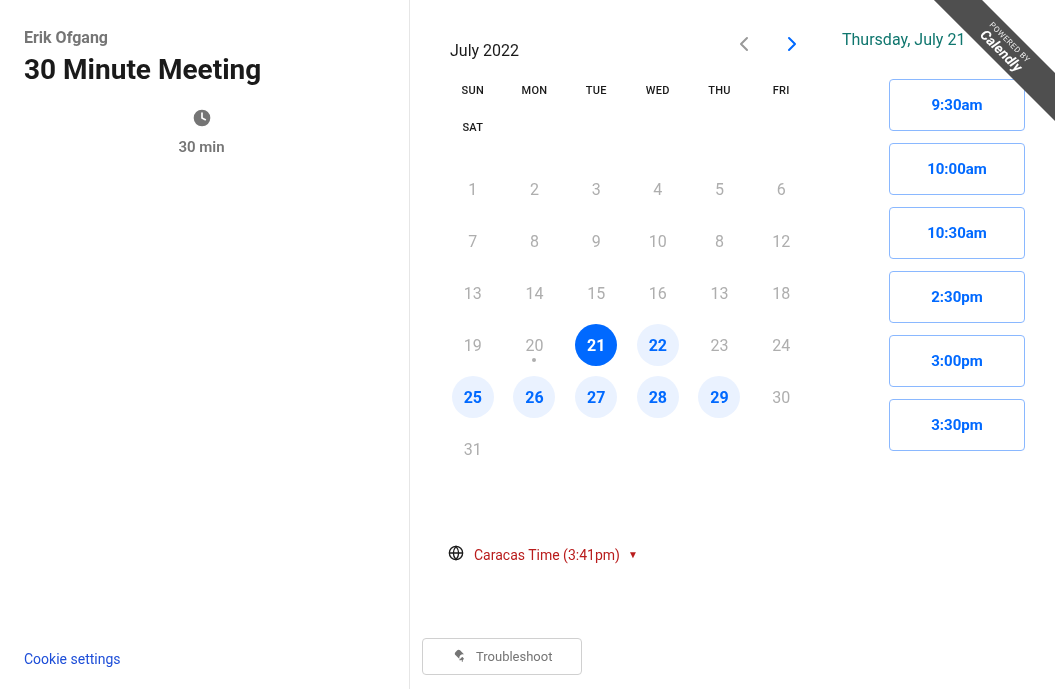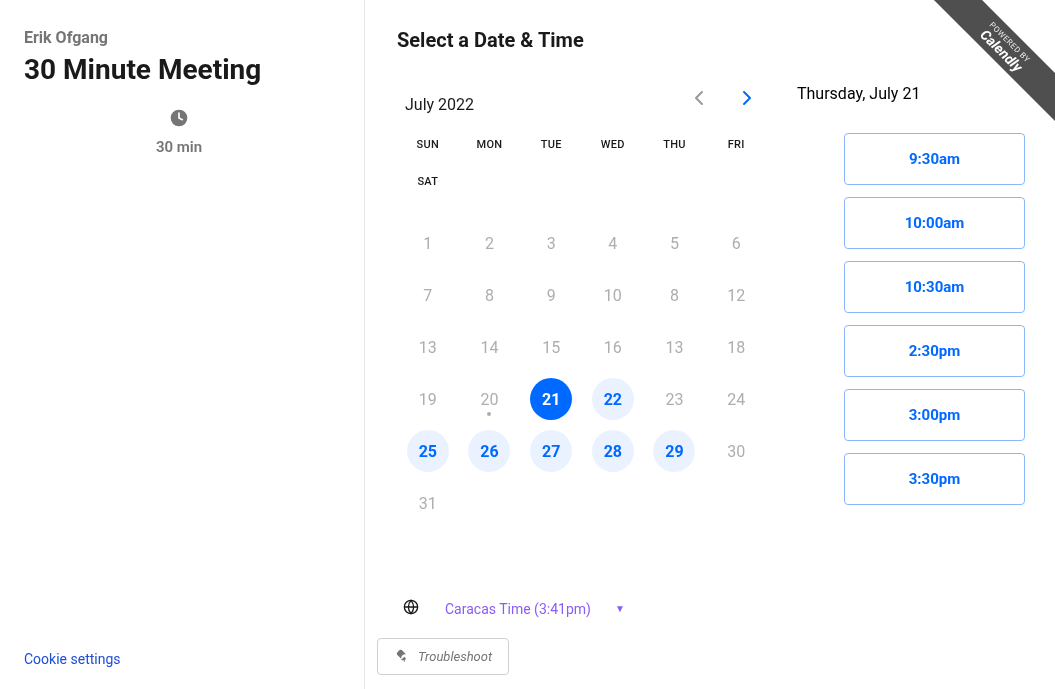--- a/index.html
+++ b/index.html
@@ -10,21 +10,21 @@
   width: 1055px;
   height: 689px;
   overflow: hidden;
   position: relative;
 }
 .container {
   display: flex;
   height: 100%;
 }
 .sidebar {
-  width: 365px;
+  width: 410px;
   border-right: 1px solid #e6e6e6;
   padding: 28px 30px 20px 24px;
   display: flex;
   flex-direction: column;
   position: relative;
 }
 .host-name {
   color: #757575;
   font-size: 16px;
   font-weight: 700;
@@ -154,38 +154,38 @@
   left: 50%;
   transform: translateX(-50%);
   width: 4px;
   height: 4px;
   border-radius: 50%;
   background: #aeaeae;
 }
 .timezone-row {
   display: flex;
   align-items: center;
-  gap: 26px;
+  gap: 10px;
   margin-top: 18px;
   padding-left: 6px;
   font-size: 14px;
-  color: #8b5cf6;
+  color: #b91c1c;
   cursor: pointer;
 }
 .tz-caret {
   font-size: 10px;
   margin-left: -2px;
 }
 .timeslots-col {
   flex: 1;
   padding-top: 0;
 }
 .selected-date {
   font-size: 16px;
-  color: #000000;
+  color: #0f766e;
   margin-bottom: 30px;
   padding-top: 2px;
 }
 .slot {
   border: 1px solid #8ab8ff;
   border-radius: 4px;
   text-align: center;
   padding: 16px 0;
   color: #0069ff;
   font-weight: 700;
@@ -195,28 +195,27 @@
   background: #fff;
   margin-left: 47px;
 }
 .troubleshoot-btn {
   position: absolute;
   bottom: 14px;
   left: 12px;
   border: 1px solid #d0d0d0;
   border-radius: 4px;
   background: #fff;
-  padding: 8px 16px;
+  padding: 8px 29px;
   display: flex;
   align-items: center;
   gap: 8px;
   font-size: 13px;
   color: #757575;
   cursor: pointer;
-  font-style: italic;
 }
 .badge {
   position: absolute;
   top: 0;
   right: 0;
   width: 140px;
   height: 140px;
   overflow: hidden;
   pointer-events: none;
 }
@@ -258,21 +257,20 @@
             <circle cx="12" cy="12" r="10"></circle>
             <path d="M12 6v6l4 2" stroke="#fff" stroke-width="2" fill="none" stroke-linecap="round"></path>
           </svg>
       </span>
       <span>30 min</span>
     </div>
     <div class="cookie-link">Cookie settings</div>
   </div>
 
   <div class="main">
-    <div class="main-header">Select a Date &amp; Time</div>
 
     <div class="content-row">
       <div class="calendar-col">
         <div class="cal-header">
           <div class="cal-month">July 2022</div>
           <div class="cal-nav">
             <div class="nav-btn">
               <svg viewBox="0 0 10 16">
                   <path d="M8 2 L2 8 L8 14" stroke="currentColor" stroke-width="2" fill="none" stroke-linecap="round" stroke-linejoin="round"></path>
                 </svg>

